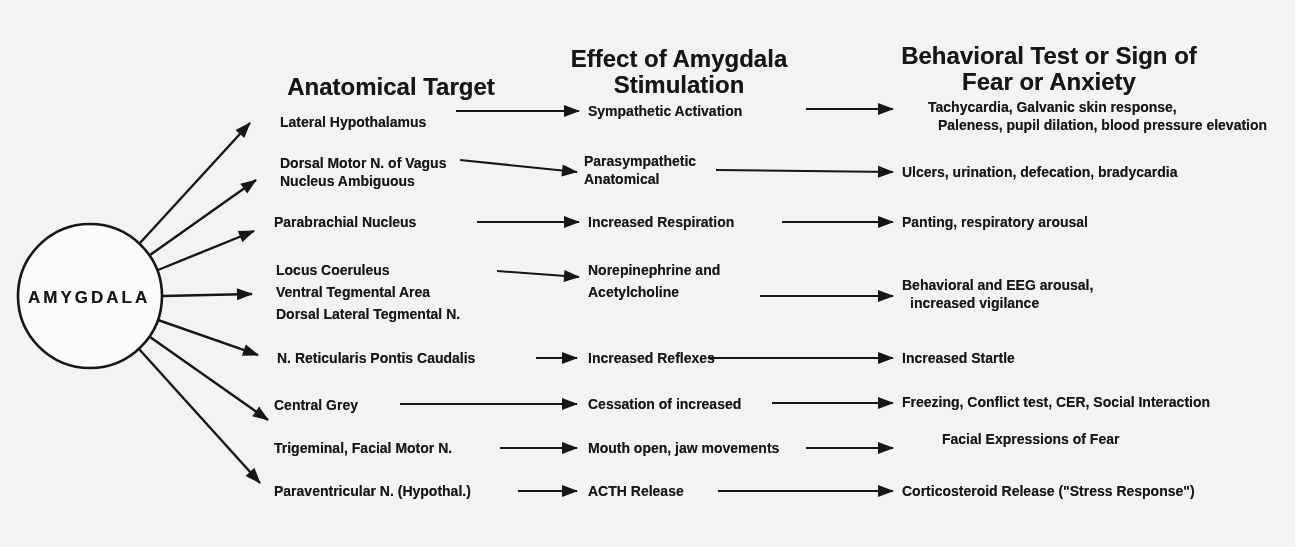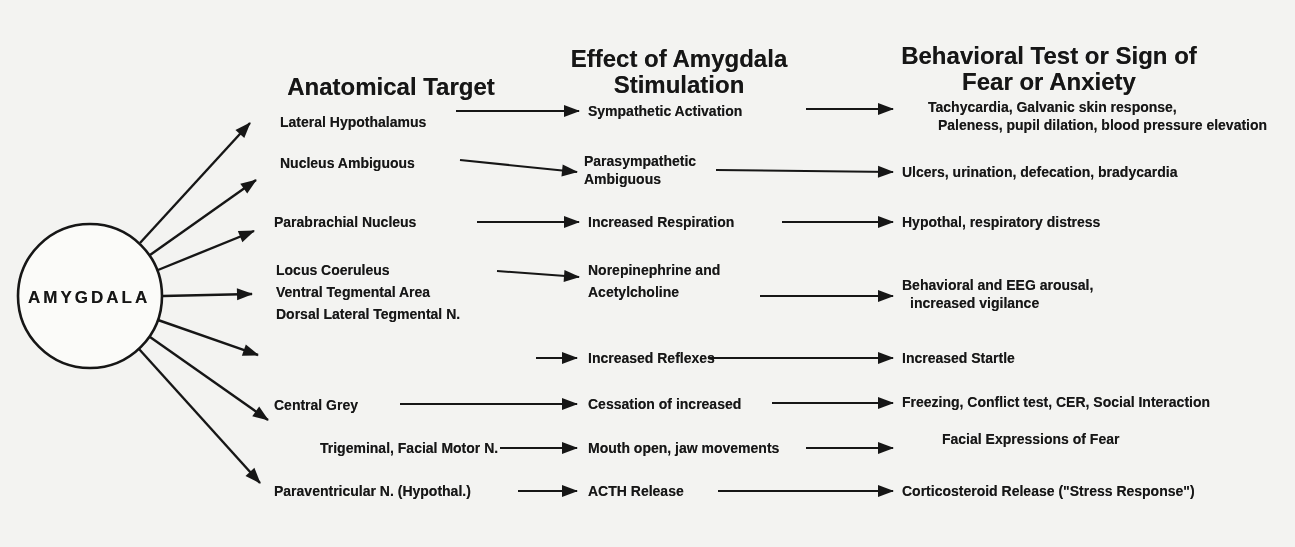--- a/index.html
+++ b/index.html
@@ -115,72 +115,76 @@
   </div>
   <div class="cell" style="left:588px; top:102px;">
     <div>Sympathetic Activation</div>
   </div>
   <div class="cell" style="left:902px; top:98px;margin-left:26px;">
     <div>Tachycardia, Galvanic skin response,</div>
     <div class="indent1">Paleness, pupil dilation, blood pressure elevation</div>
   </div>
 
   <div class="cell" style="left:280px; top:154px;">
+    <div>Dorsal Motor N. of Vagus</div>
     <div>Nucleus Ambiguous</div>
   </div>
   <div class="cell center" style="left:584px; top:152px; width:150px;">
     <div>Parasympathetic</div>
-    <div>Ambiguous</div>
+    <div>Anatomical</div>
   </div>
   <div class="cell" style="left:902px; top:163px;">
     <div>Ulcers, urination, defecation, bradycardia</div>
   </div>
 
   <div class="cell" style="left:274px; top:213px;">
     <div>Parabrachial Nucleus</div>
   </div>
   <div class="cell" style="left:588px; top:213px;">
     <div>Increased Respiration</div>
   </div>
   <div class="cell" style="left:902px; top:213px;">
-    <div>Hypothal, respiratory distress</div>
+    <div>Panting, respiratory arousal</div>
   </div>
 
   <div class="cell wide" style="left:276px; top:259px;">
     <div>Locus Coeruleus</div>
     <div>Ventral Tegmental Area</div>
     <div>Dorsal Lateral Tegmental N.</div>
   </div>
   <div class="cell wide center" style="left:588px; top:259px; width:190px;">
     <div>Norepinephrine and</div>
     <div>Acetylcholine</div>
   </div>
   <div class="cell" style="left:902px; top:276px;">
     <div>Behavioral and EEG arousal,</div>
     <div class="indent2">increased vigilance</div>
   </div>
 
+  <div class="cell" style="left:277px; top:349px;">
+    <div>N. Reticularis Pontis Caudalis</div>
+  </div>
   <div class="cell" style="left:588px; top:349px;">
     <div>Increased Reflexes</div>
   </div>
   <div class="cell" style="left:902px; top:349px;">
     <div>Increased Startle</div>
   </div>
 
   <div class="cell" style="left:274px; top:396px;">
     <div>Central Grey</div>
   </div>
   <div class="cell" style="left:588px; top:395px;">
     <div>Cessation of increased</div>
   </div>
   <div class="cell" style="left:902px; top:393px;">
     <div>Freezing, Conflict test, CER, Social Interaction</div>
   </div>
 
-  <div class="cell" style="left:274px; top:439px;margin-left:46px;">
+  <div class="cell" style="left:274px; top:439px;">
     <div>Trigeminal, Facial Motor N.</div>
   </div>
   <div class="cell" style="left:588px; top:439px;">
     <div>Mouth open, jaw movements</div>
   </div>
   <div class="cell" style="left:902px; top:430px;padding-left:40px;">
     <div>Facial Expressions of Fear</div>
   </div>
 
   <div class="cell" style="left:274px; top:482px;">

